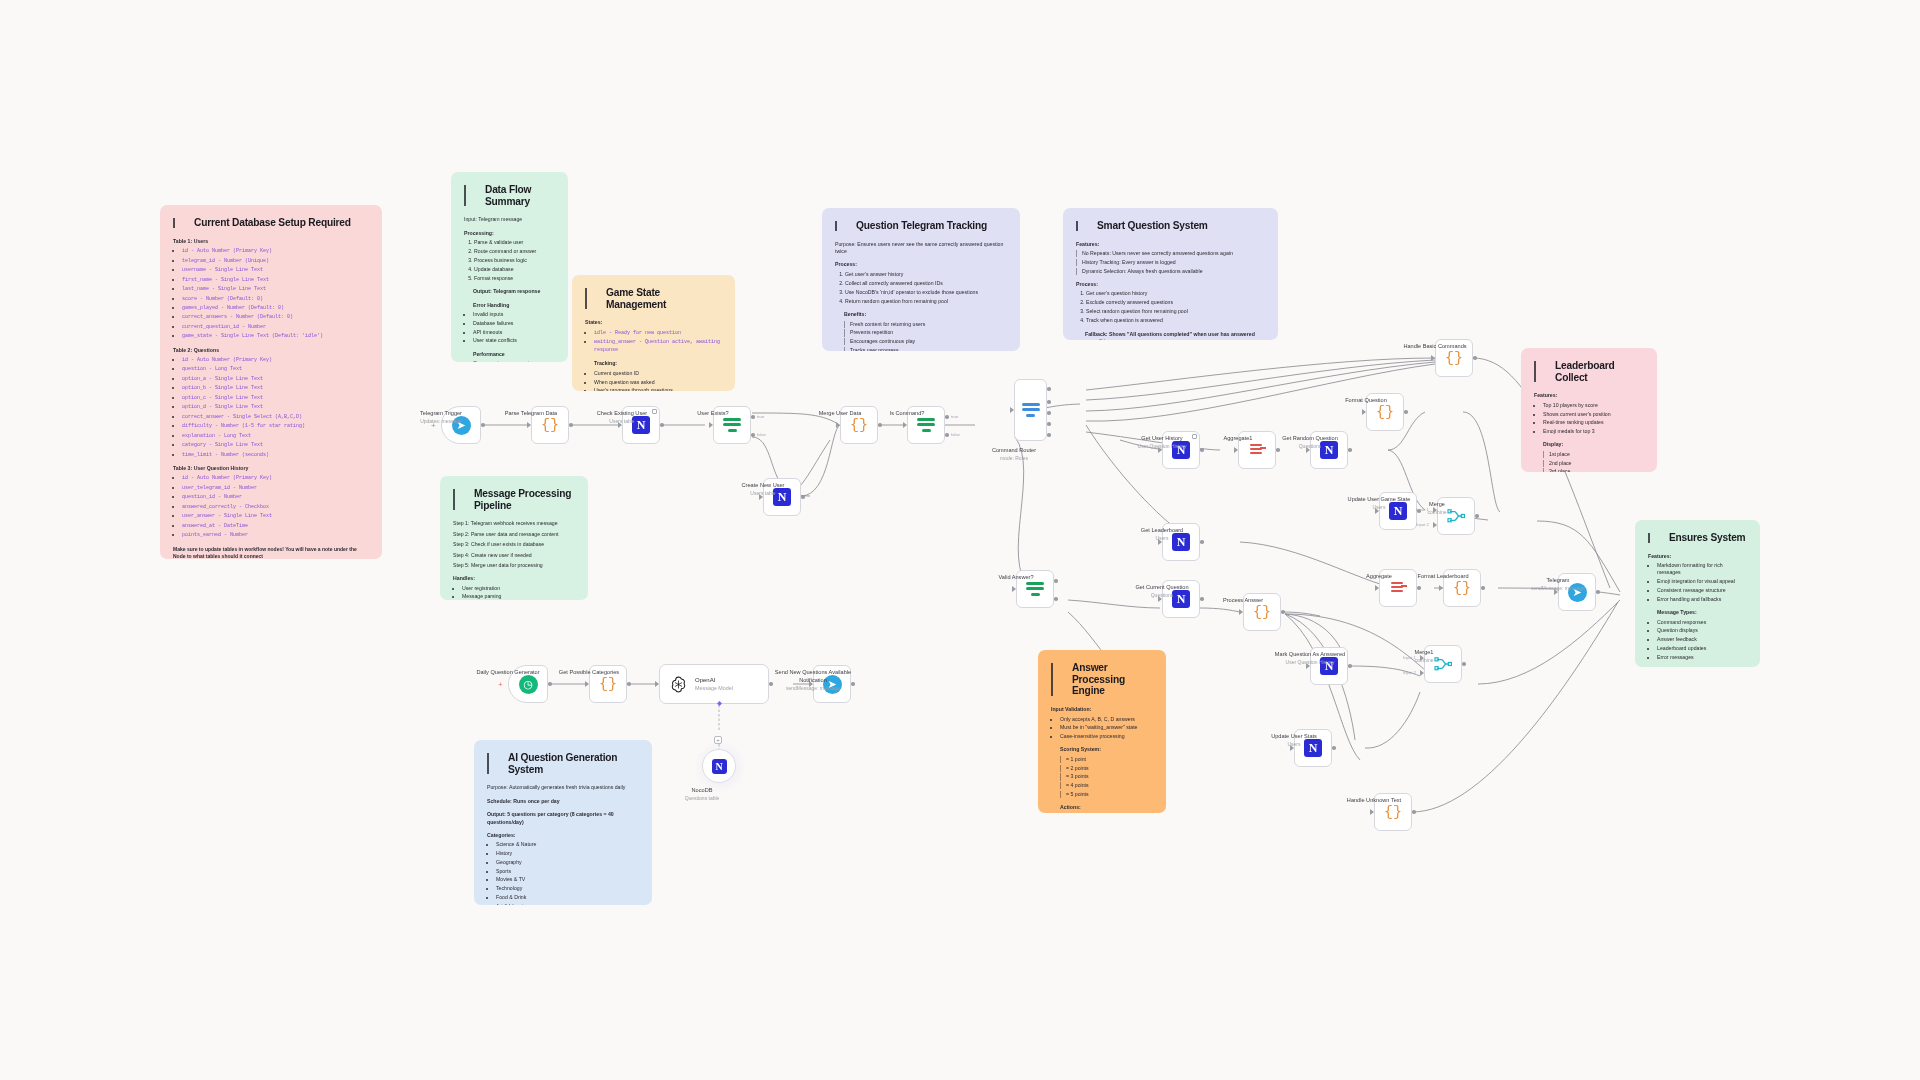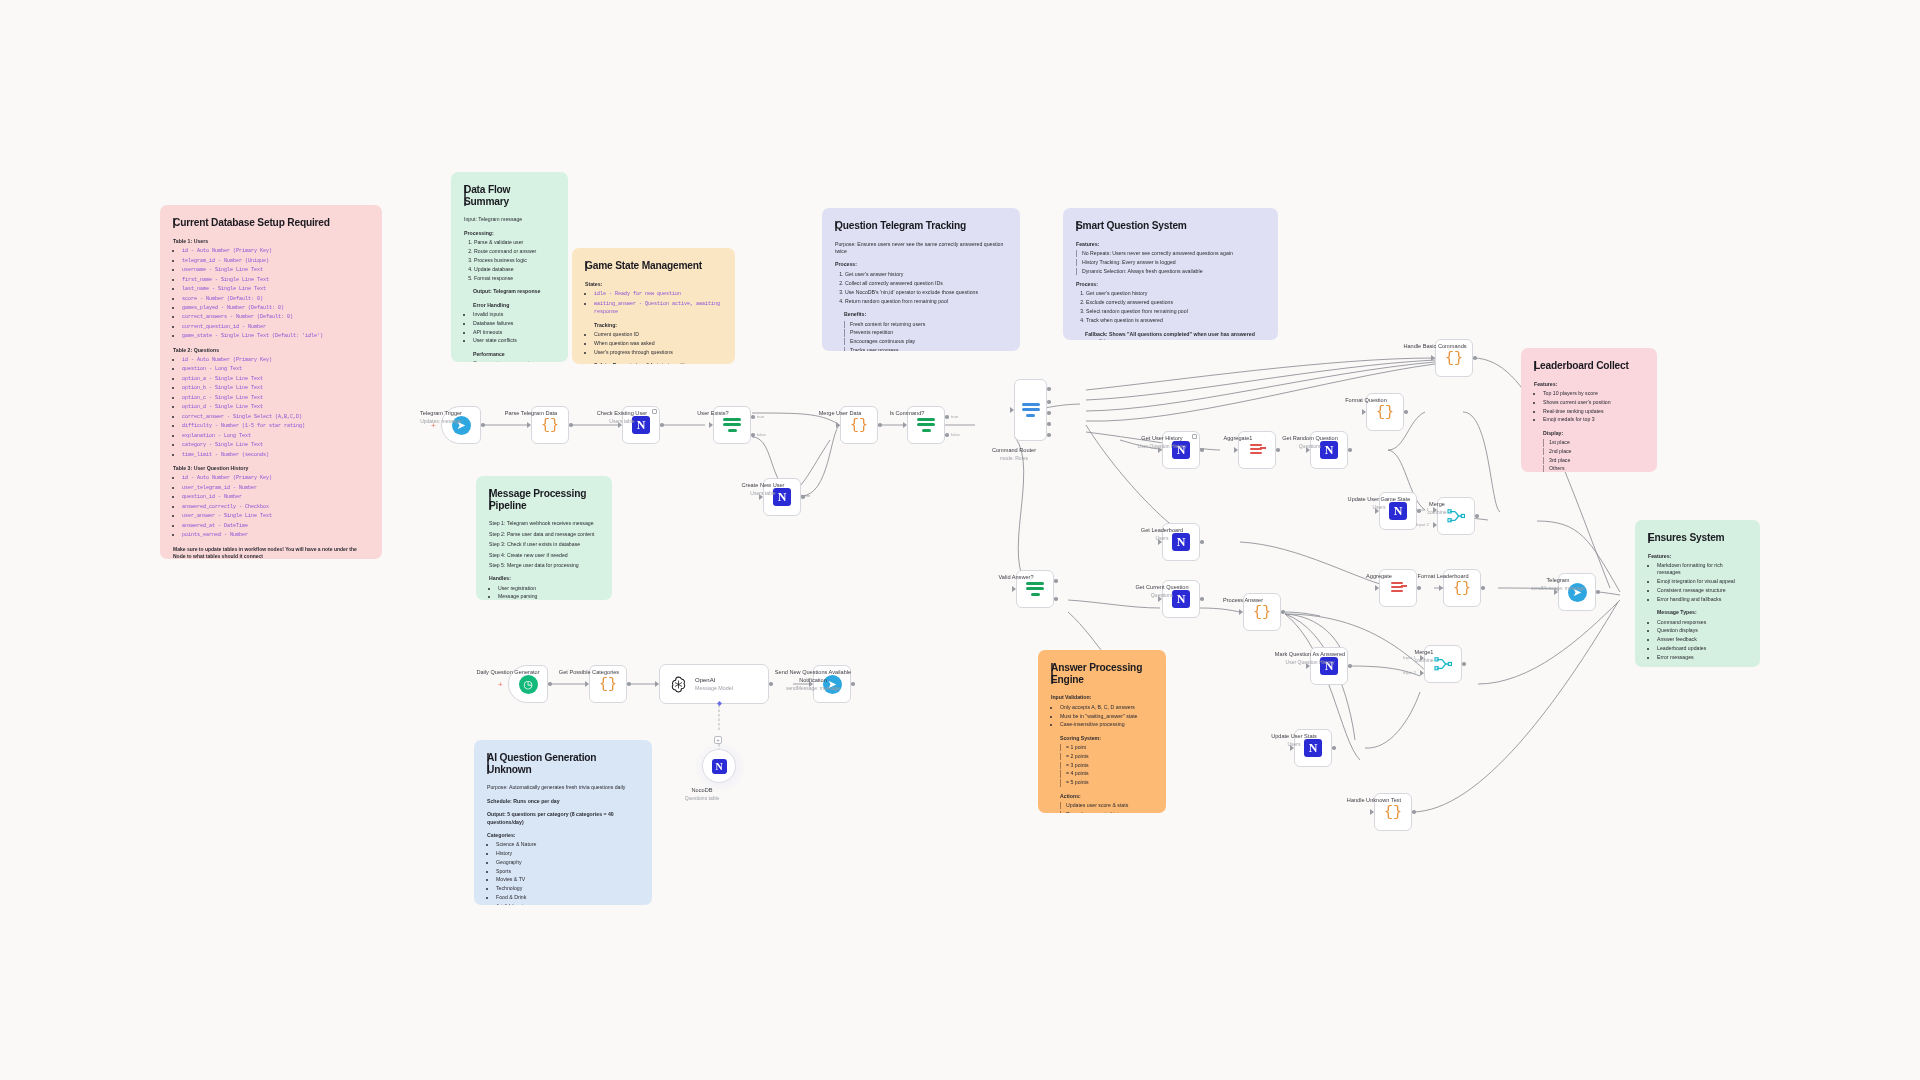--- a/index.html
+++ b/index.html
@@ -23,21 +23,21 @@
     font-size: 5.2px;
     line-height: 1.42;
     color: #2b2b32;
     overflow: hidden;
   }
   .note .nt {
     font-size: 10.2px;
     font-weight: bold;
     letter-spacing: -0.2px;
     margin: 0 0 9px 0;
-    padding-left: 0;
+    padding-left: 21px;
     position: relative;
     color: #1a1a20;
     line-height: 1.15;
   }
   .note .nt::before {
     content: "";
     position: absolute;
     left: 0; top: 1px; bottom: 1px;
     width: 2.4px;
     background: currentColor;
@@ -53,21 +53,21 @@
   .note .bq { padding-left: 5px; border-left: 1.6px solid rgba(0,0,0,.35); margin: 0 0 1.4px 0; }
   .note code, .note .mono {
     font-family: "Liberation Mono", monospace;
     color: #8a4fd6;
     font-size: 5px;
   }
   .note .warn { margin-top: 7px; font-weight: bold; font-size: 5px; }
 
   .n-pink   { background: #fbd8d8; }
   .n-green  { background: #d7f2e3; }
-  .n-orange { background: #fbe6c4; }
+  .n-orange { background: #fbe6c4; margin-top: 27px; }
   .n-purple { background: #e0e0f4; }
   .n-pink2  { background: #fad7dd; }
   .n-mint   { background: #d5f0e0; }
   .n-blue   { background: #d8e6f6; }
   .n-cream  { background: #fdba74; }
 
   
   .node {
     position: absolute;
     width: 38px; height: 38px;
@@ -391,37 +391,37 @@
     <ul>
       <li>Command responses</li>
       <li>Question displays</li>
       <li>Answer feedback</li>
       <li>Leaderboard updates</li>
       <li>Error messages</li>
     </ul>
     <p class="sec ind">Delivery: All responses go through single Telegram node</p>
   </div>
 
-  <div class="note n-green" style="left:476px; top:476px; width:136px; height:124px;">
+  <div class="note n-green" style="left:440px; top:476px; width:148px; height:124px;">
     <div class="nt">Message Processing Pipeline</div>
     <p>Step 1: Telegram webhook receives message</p>
     <p>Step 2: Parse user data and message content</p>
     <p>Step 3: Check if user exists in database</p>
     <p>Step 4: Create new user if needed</p>
     <p>Step 5: Merge user data for processing</p>
     <p class="sec">Handles:</p>
     <ul>
       <li>User registration</li>
       <li>Message parsing</li>
 
     </ul>
   </div>
 
   <div class="note n-blue" style="left:474px; top:740px; width:178px; height:165px;">
-    <div class="nt">AI Question Generation Unknown</div>
+    <div class="nt">AI Question Generation System</div>
     <p>Purpose: Automatically generates fresh trivia questions daily</p>
     <p class="sec">Schedule: Runs once per day</p>
     <p class="sec">Output: 5 questions per category (8 categories = 40 questions/day)</p>
     <p class="sec">Categories:</p>
     <ul>
       <li>Science &amp; Nature</li>
       <li>History</li>
       <li>Geography</li>
       <li>Sports</li>
       <li>Movies &amp; TV</li>

